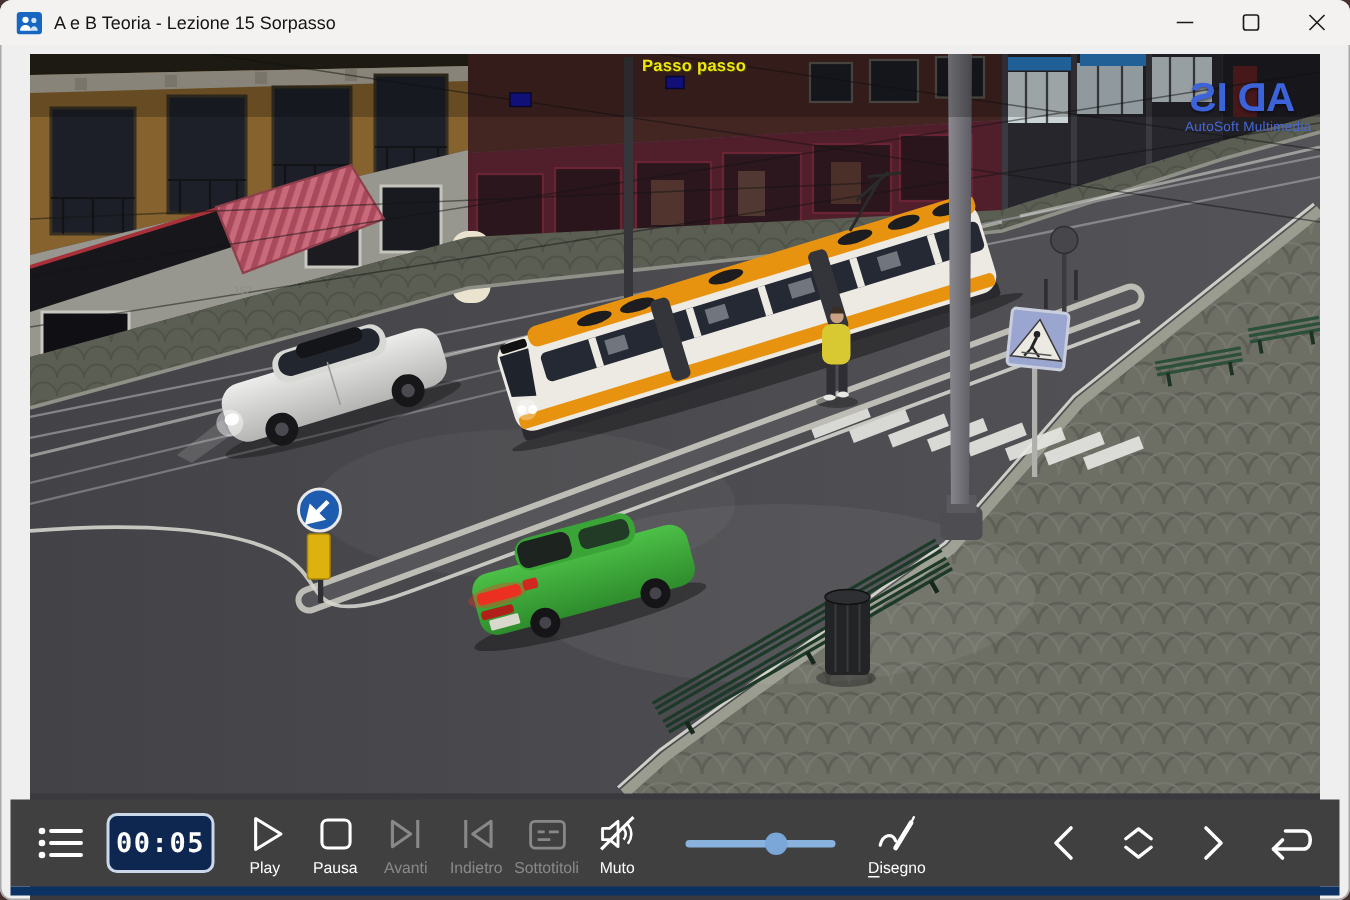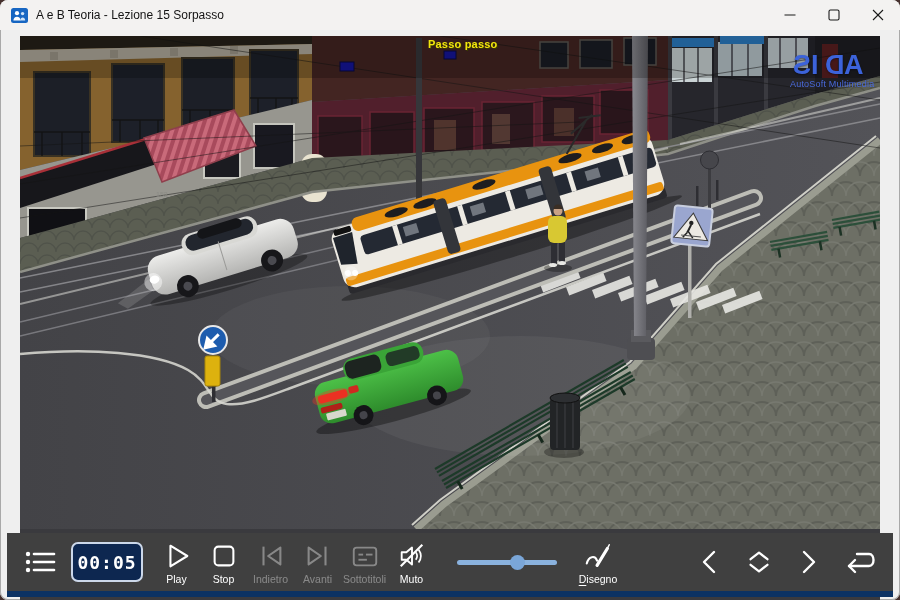--- a/index.html
+++ b/index.html
@@ -440,39 +440,39 @@
             </svg>
           </div>
         <div class="lbl">Play</div>
       </div>
       <div class="tb-btn">
         <div class="ic">
             <svg width="30" height="30" viewBox="0 0 32 32">
           <rect x="6" y="6" width="20" height="20" rx="4" fill="none" stroke="currentColor" stroke-width="2.2"></rect>
             </svg>
           </div>
-        <div class="lbl">Stop</div>
+        <div class="lbl">Pausa</div>
+      </div>
+      <div class="tb-btn disabled">
+        <div class="ic">
+            <svg width="30" height="30" viewBox="0 0 32 32">
+          <line x1="24" y1="6" x2="24" y2="26" stroke="currentColor" stroke-width="2.2"></line>
+          <polygon points="6,7 19,16 6,25" fill="none" stroke="currentColor" stroke-width="2.2" stroke-linejoin="round"></polygon>
+            </svg>
+          </div>
+        <div class="lbl">Avanti</div>
       </div>
       <div class="tb-btn disabled">
         <div class="ic">
             <svg width="30" height="30" viewBox="0 0 32 32">
           <line x1="8" y1="6" x2="8" y2="26" stroke="currentColor" stroke-width="2.2"></line>
           <polygon points="26,7 13,16 26,25" fill="none" stroke="currentColor" stroke-width="2.2" stroke-linejoin="round"></polygon>
             </svg>
           </div>
         <div class="lbl">Indietro</div>
-      </div>
-      <div class="tb-btn disabled">
-        <div class="ic">
-            <svg width="30" height="30" viewBox="0 0 32 32">
-          <line x1="24" y1="6" x2="24" y2="26" stroke="currentColor" stroke-width="2.2"></line>
-          <polygon points="6,7 19,16 6,25" fill="none" stroke="currentColor" stroke-width="2.2" stroke-linejoin="round"></polygon>
-            </svg>
-          </div>
-        <div class="lbl">Avanti</div>
       </div>
       <div class="tb-btn disabled">
         <div class="ic">
             <svg width="30" height="30" viewBox="0 0 32 32">
           <rect x="4" y="7" width="24" height="19" rx="3" fill="none" stroke="currentColor" stroke-width="2"></rect>
           <line x1="9" y1="14.5" x2="14" y2="14.5" stroke="currentColor" stroke-width="2"></line>
           <line x1="17" y1="14.5" x2="24" y2="14.5" stroke="currentColor" stroke-width="2"></line>
           <line x1="9" y1="20" x2="18" y2="20" stroke="currentColor" stroke-width="2"></line>
             </svg>
           </div>

